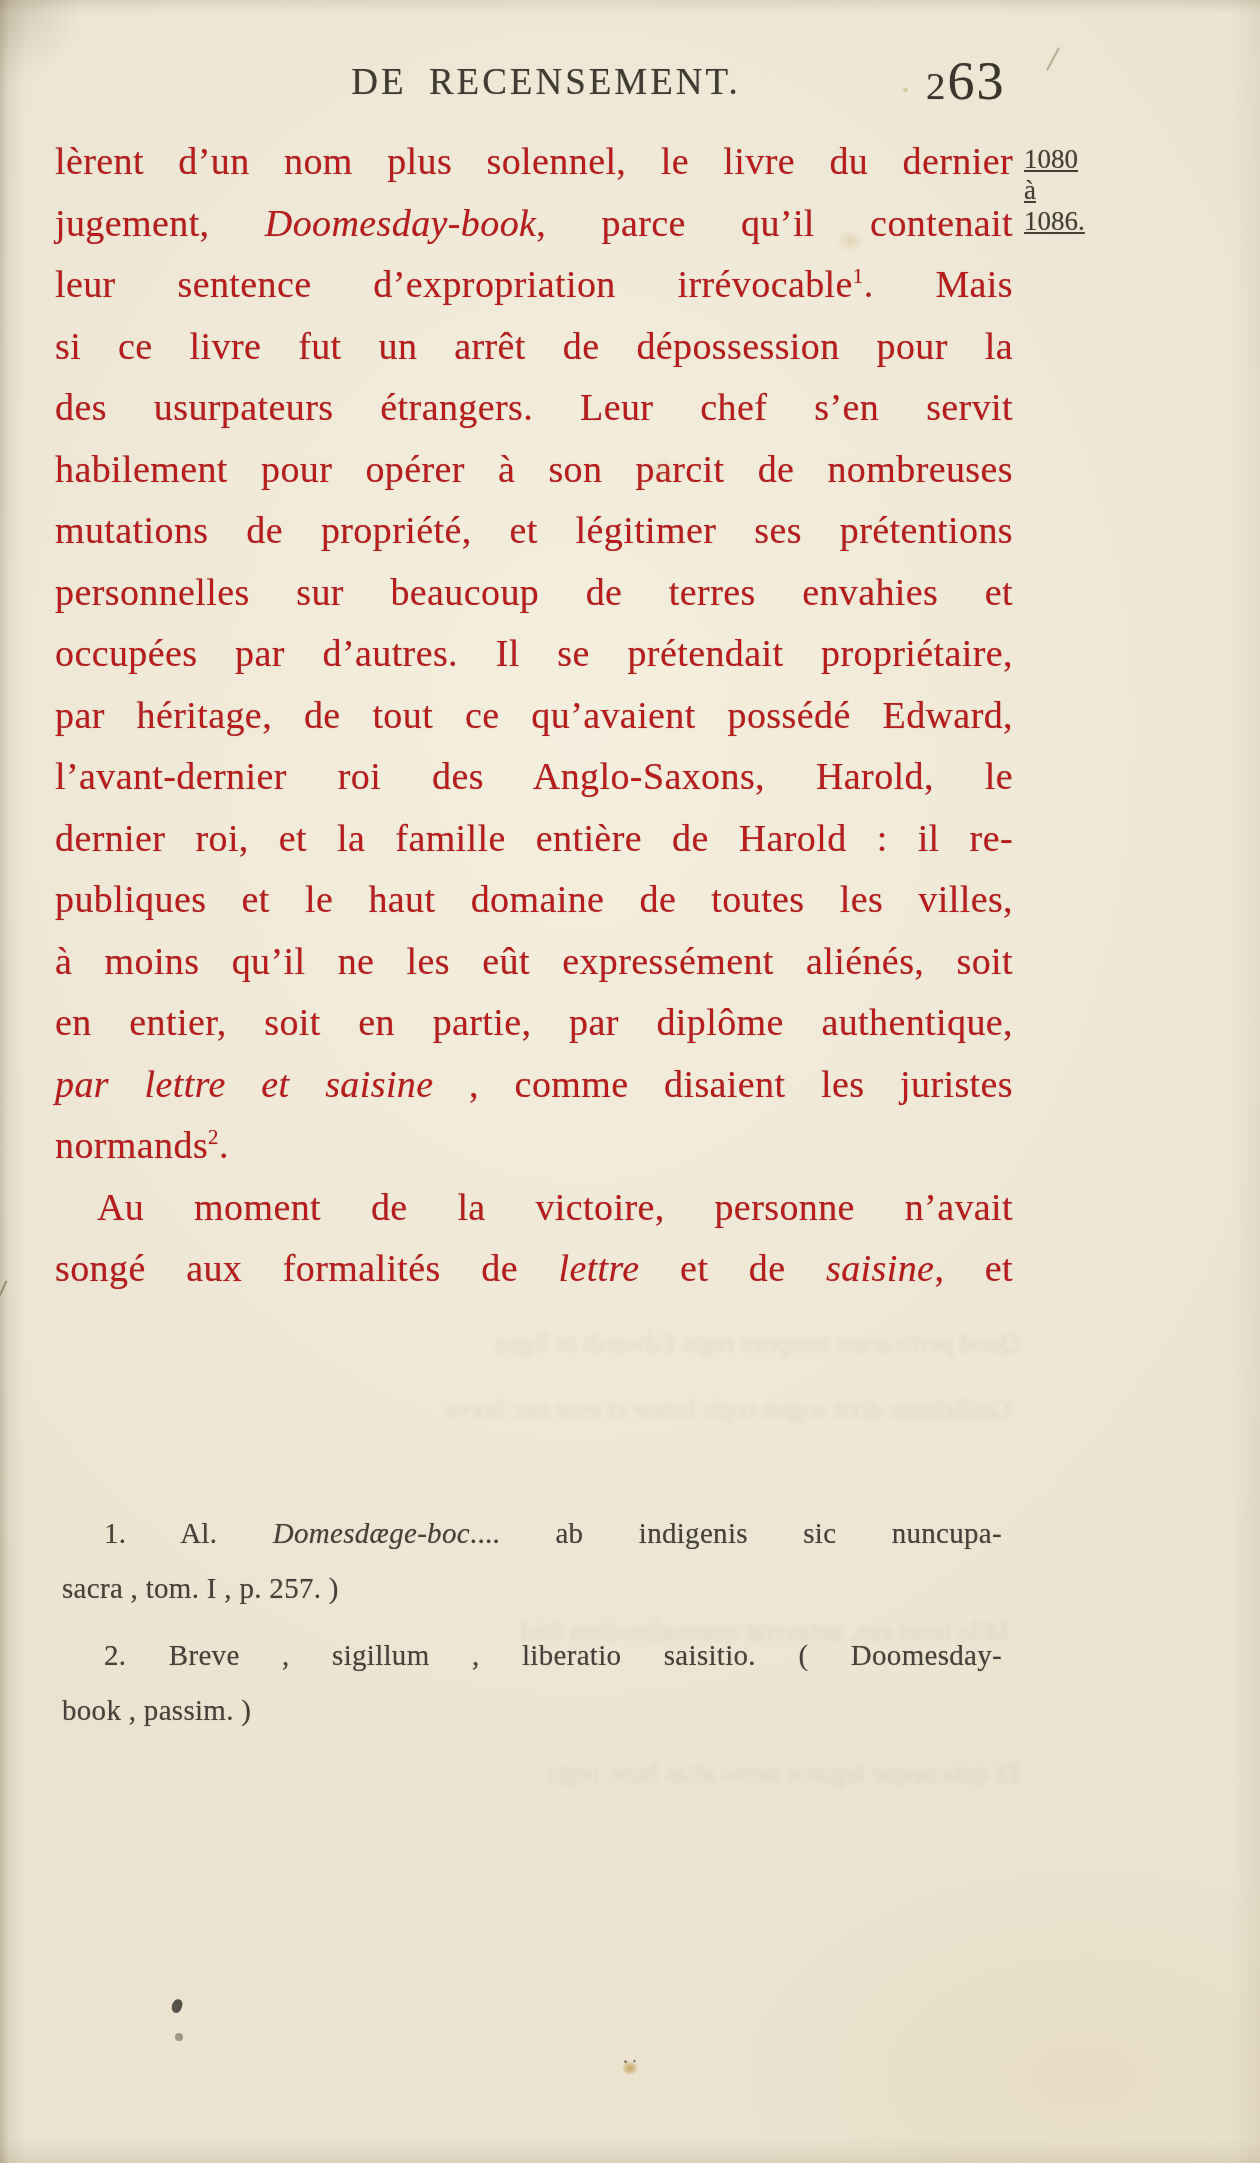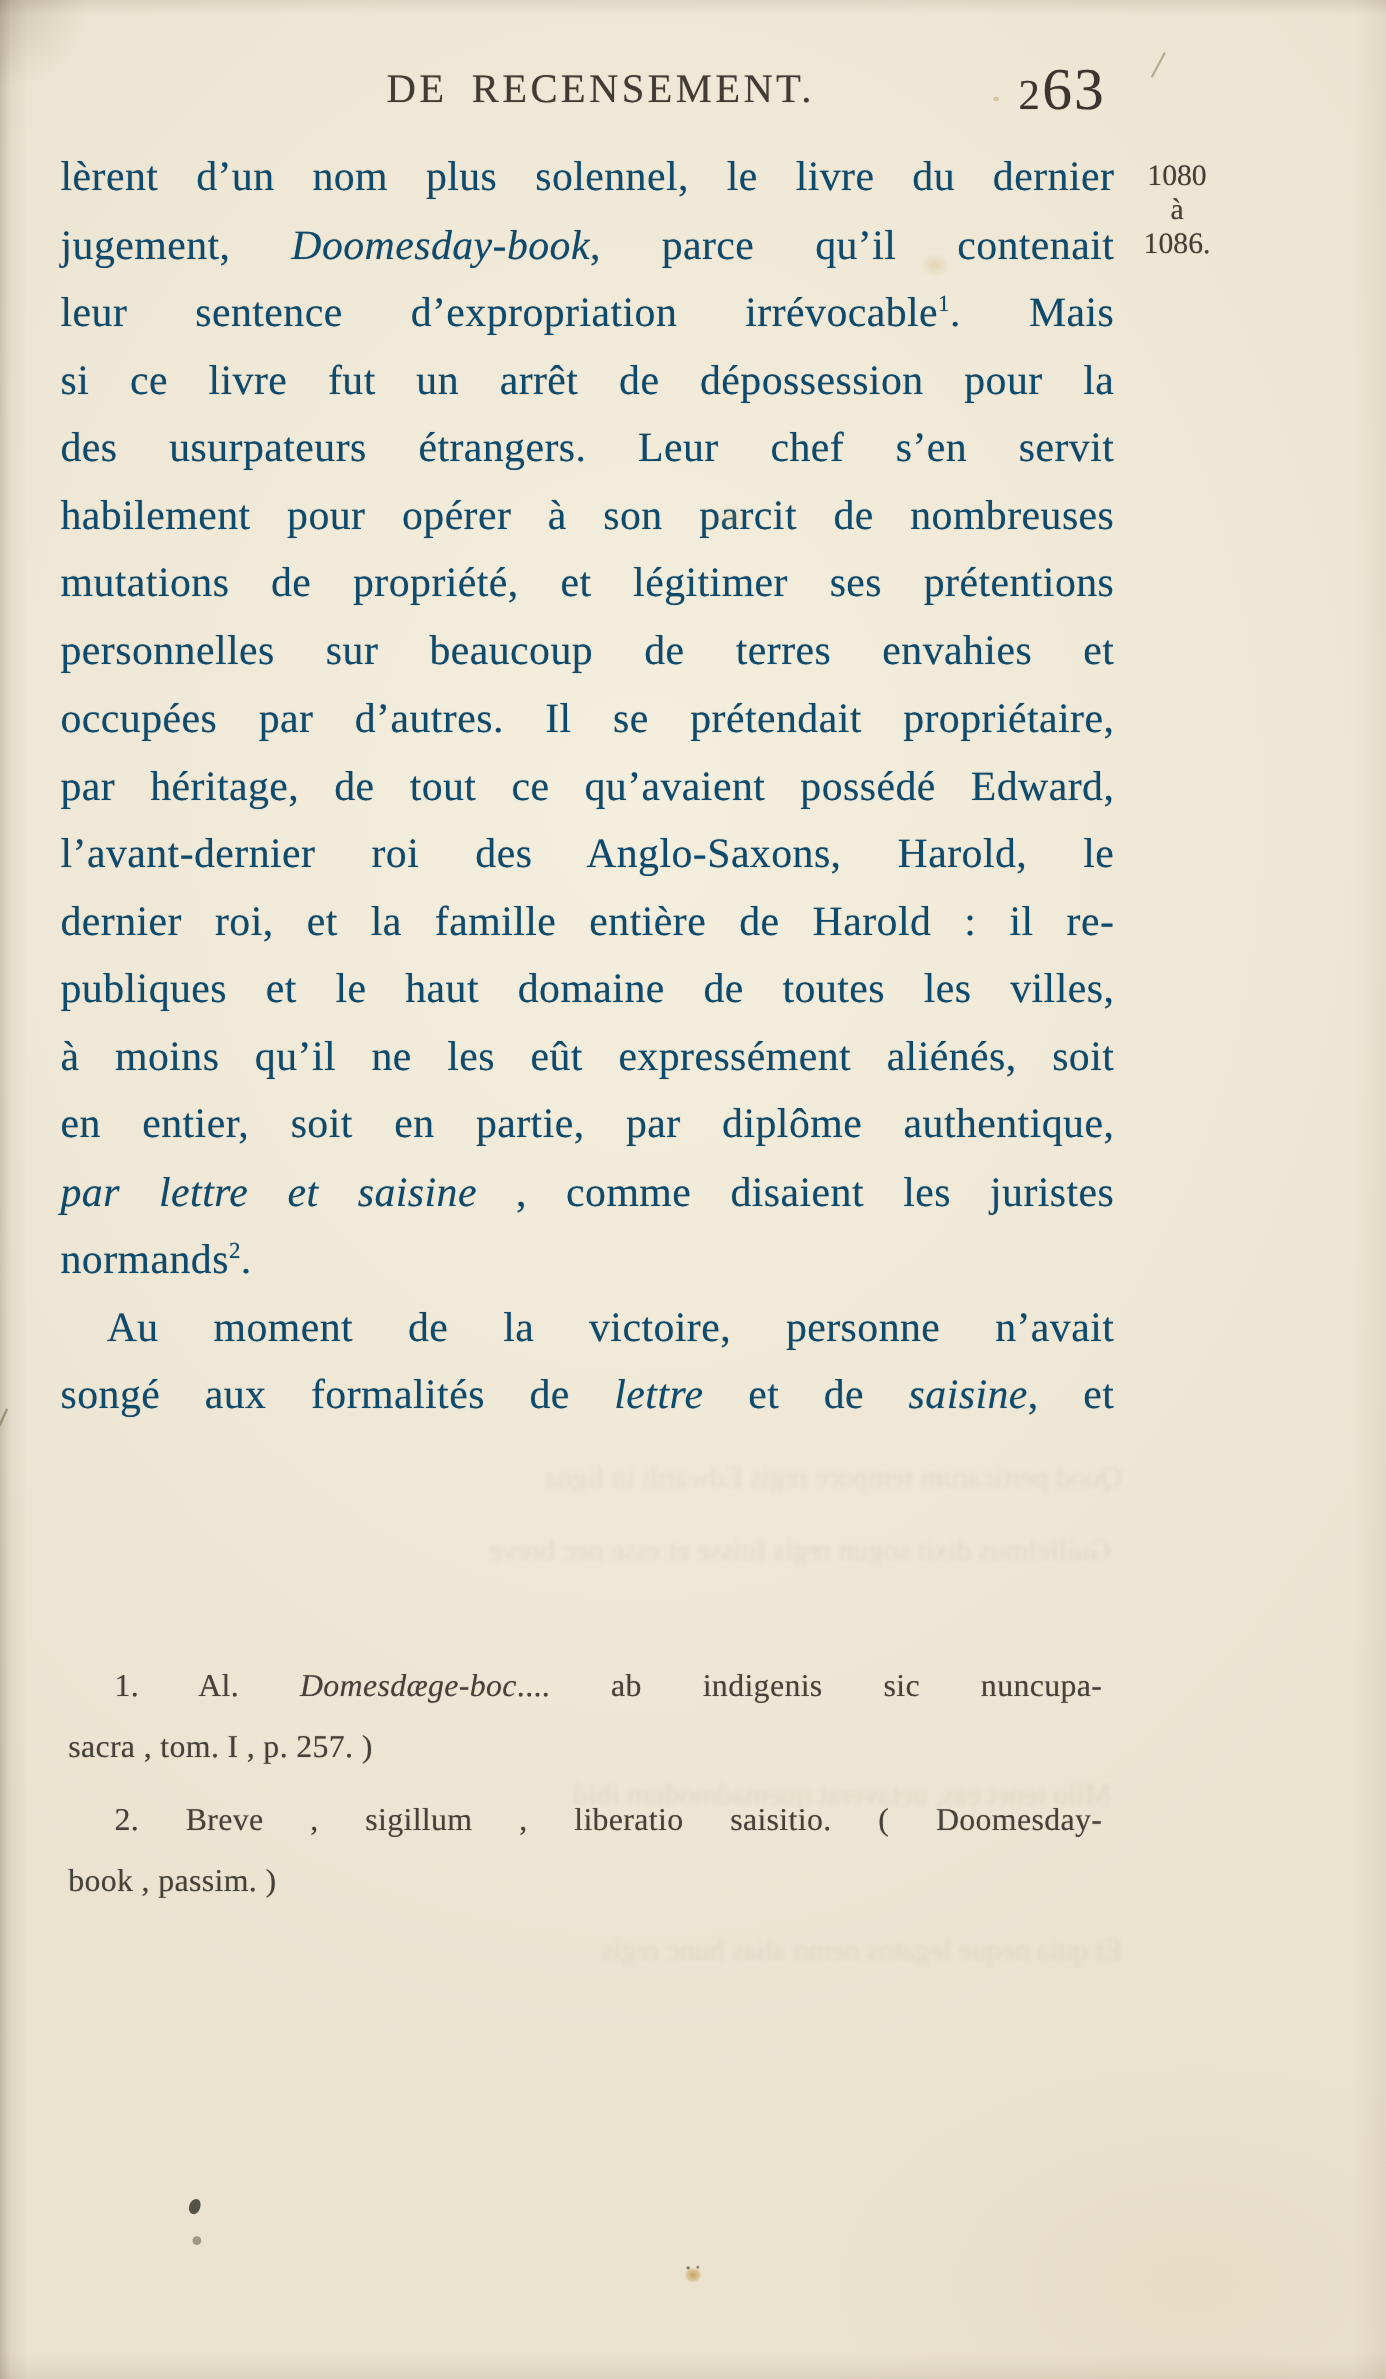--- a/index.html
+++ b/index.html
@@ -27,27 +27,27 @@
   }
   #page-number{
     position:absolute; left:926px; top:50px;
     font-size:54px; color:#3a362d; letter-spacing:2px;
   }
   #page-number::first-letter{ font-size:0.72em; } 
 
   
   #margin-note{
     position:absolute; left:1024px; top:144px; width:92px;
-    text-align:center; font-size:27px; line-height:31px; color:#444036;
+    text-align:left; font-size:27px; line-height:31px; color:#444036;text-decoration:underline;
   }
 
   
   #body-text{
     position:absolute; left:55px; top:131px; width:958px;
-    font-size:38px; line-height:61.5px; color:#0c4a6e;
+    font-size:38px; line-height:61.5px; color:#b91c1c;
     letter-spacing:0.4px;
   }
   .line{
     text-align:justify; text-align-last:justify; text-justify:inter-word;
     white-space:normal; height:61.5px; overflow:visible;
   }
   .line.flush{ text-align-last:left; }
   .line.indent{ text-indent:42px; }
   .it{ font-style:italic; }
   .sup{ font-size:55%; vertical-align:super; line-height:0; }

